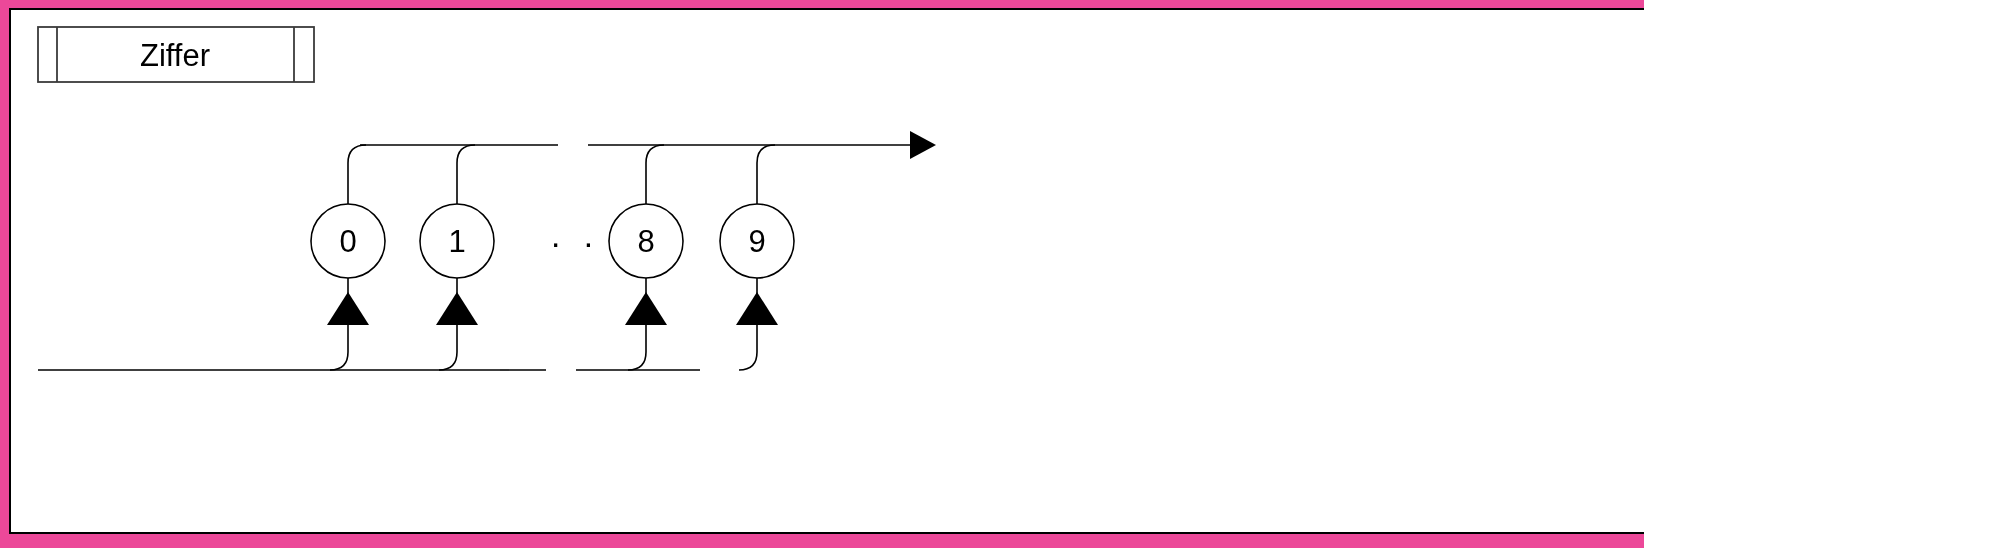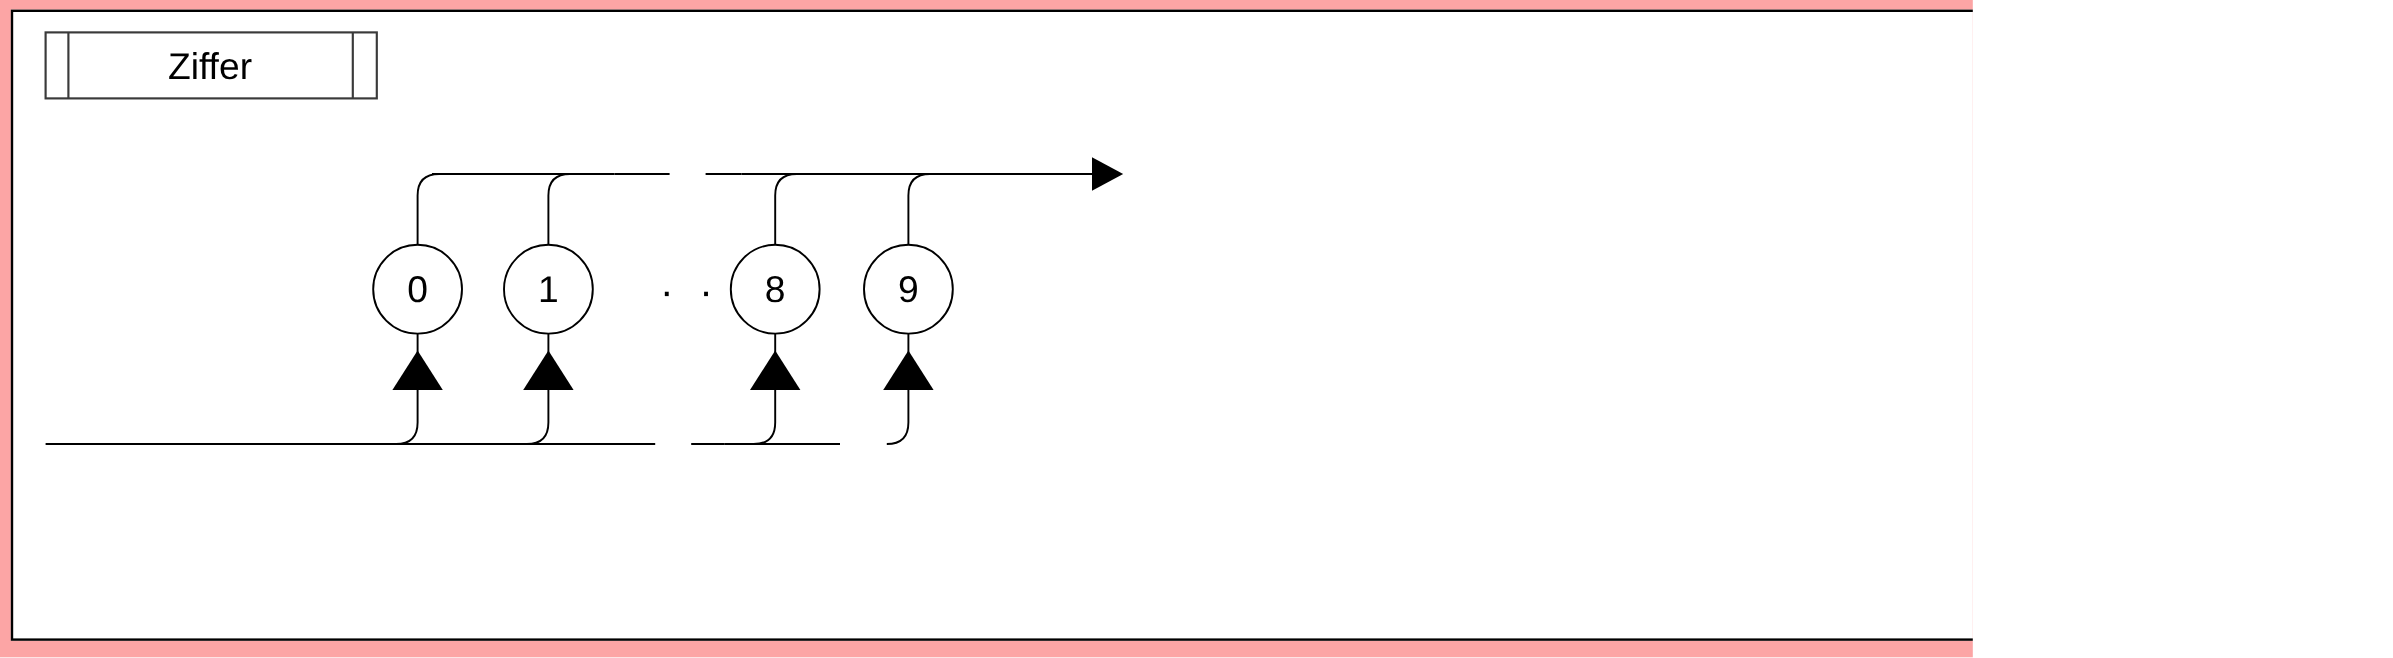--- a/index.html
+++ b/index.html
@@ -8,21 +8,21 @@
     padding: 0;
     background: #ffffff;
   }
   body {
     font-family: "Liberation Sans", sans-serif;
   }
   #page {
     position: relative;
     width: 1644px;
     height: 548px;
-    background: #fca5a5;
+    background: #ec4899;
     overflow: hidden;
   }
   #frame {
     position: absolute;
     left: 9px;
     top: 8px;
     width: 1972px;
     height: 526px;
     border: 2px solid #000000;
     box-sizing: border-box;

